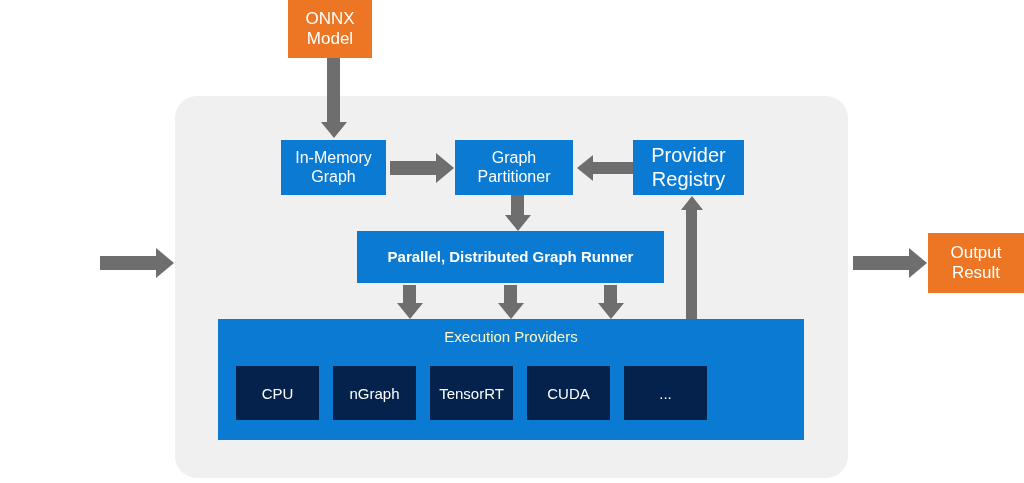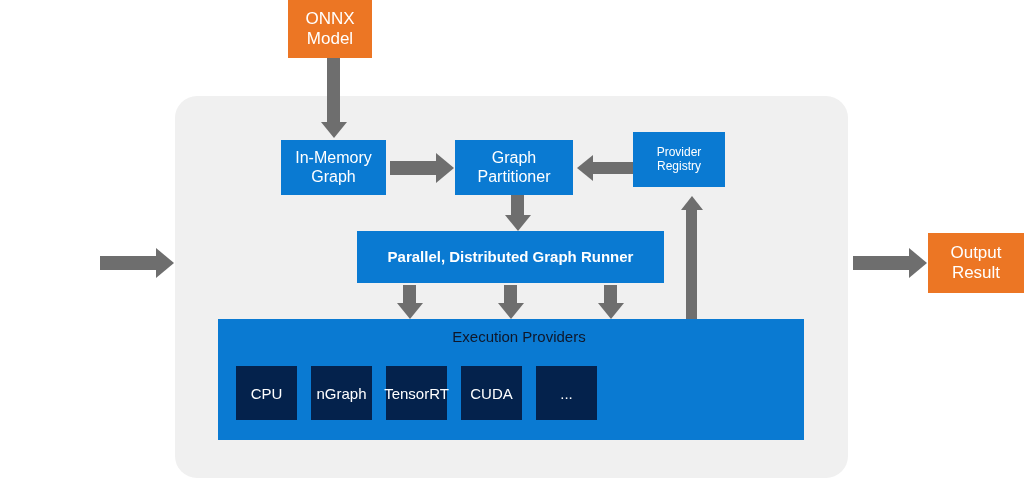--- a/index.html
+++ b/index.html
@@ -55,38 +55,38 @@
 
   
   #onnx-model      { left: 288px; top: 0px;   width: 84px;  height: 58px; font-size: 17px; }
   #main-panel      { left: 175px; top: 96px;  width: 673px; height: 382px; }
 
   #input-data      { left: 0px;   top: 233px; width: 96px;  height: 60px; font-size: 17px; }
   #output-result   { left: 928px; top: 233px; width: 96px;  height: 60px; font-size: 17px; }
 
   #in-memory-graph { left: 281px; top: 140px; width: 105px; height: 55px; font-size: 16px; }
   #graph-partitioner { left: 455px; top: 140px; width: 118px; height: 55px; font-size: 16px; }
-  #provider-registry { left: 633px; top: 132px; width: 92px; height: 55px; font-size: 12px; }
+  #provider-registry { left: 633px; top: 140px; width: 111px; height: 55px; font-size: 20px; }
 
   #graph-runner    { left: 357px; top: 231px; width: 307px; height: 52px; font-size: 15px; font-weight: bold; }
 
   #execution-providers {
     left: 218px; top: 319px; width: 586px; height: 121px;
     display: block; padding: 0;
   }
   #ep-title {
-    position: absolute; top: 9px; left: 8px; width: 100%;
-    text-align: center; color: #0f172a; font-size: 15px;
+    position: absolute; top: 9px; left: 0; width: 100%;
+    text-align: center; color: #fef9c3; font-size: 15px;
   }
   #ep-chips {
     position: absolute; top: 366px; left: 236px;
     display: flex; gap: 14px;
   }
   .chip {
-    width: 61px; height: 54px;
+    width: 83px; height: 54px;
     display: flex; align-items: center; justify-content: center;
     color: #ffffff; font-size: 15px; box-sizing: border-box;
   }
 </style>
 </head>
 <body>
 
 <div id="canvas">
 
   <div class="panel" id="main-panel"></div>

